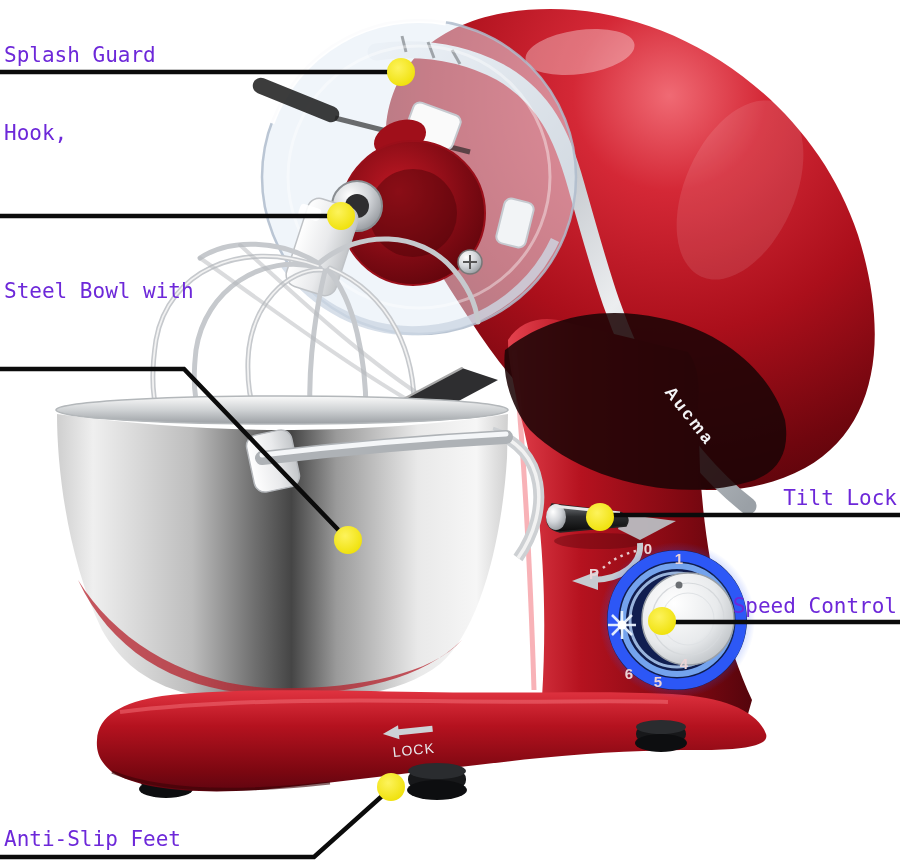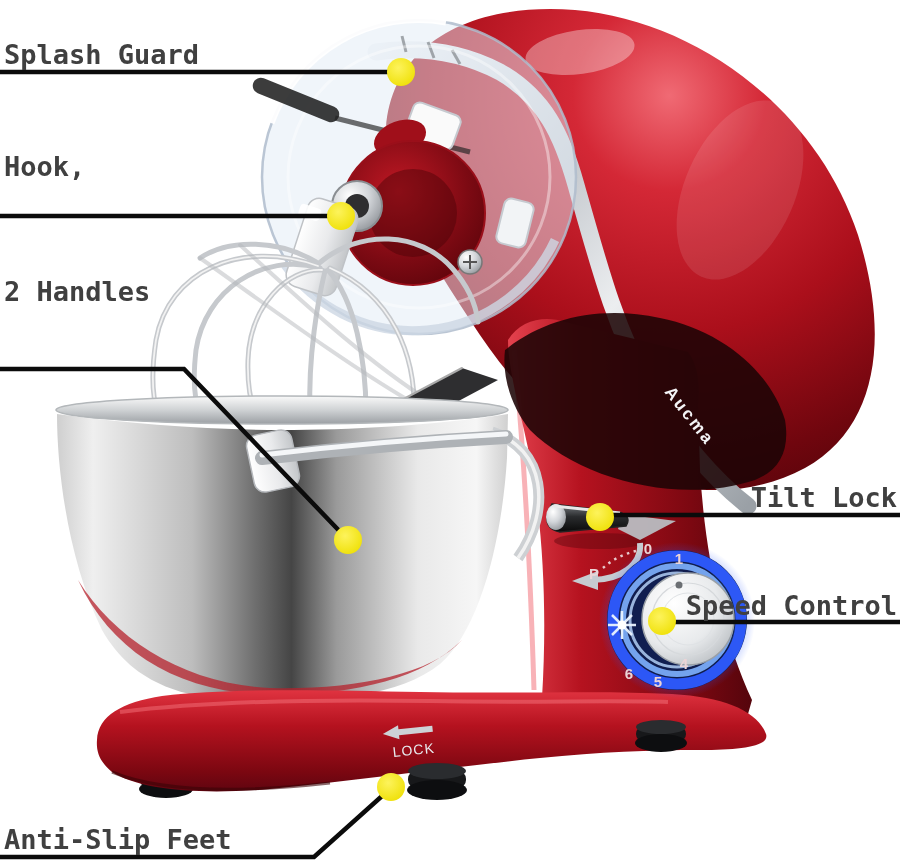--- a/index.html
+++ b/index.html
@@ -2,27 +2,27 @@
 <html><head>
 <meta charset="utf-8">
 <style>
   html,body{margin:0;padding:0;background:#ffffff;}
   .stage{
     position:relative;width:900px;height:866px;background:#ffffff;overflow:hidden;
     font-family:"DejaVu Sans Mono","Liberation Mono",monospace;
   }
   .stage svg{position:absolute;left:0;top:0;}
   .callout-label{
-    position:absolute;color:#404040;font-weight:bold;font-size:27px;
+    position:absolute;color:#6d28d9;font-weight:normal;font-size:21px;
     line-height:32px;letter-spacing:0px;white-space:nowrap;
   }
   .callout-label span{display:block;}
   .align-right{text-align:right;}
   .lab-splash{left:4px;top:40px;line-height:30px;}
-  .lab-connector{left:4px;top:116px;line-height:34px;margin-top:34px;}
+  .lab-connector{left:4px;top:116px;line-height:34px;}
   .lab-bowl{left:4px;top:276px;line-height:31px;}
   .lab-tilt{right:3px;top:484px;line-height:28px;}
   .lab-speed{right:3px;top:592px;line-height:28px;}
   .lab-feet{left:4px;top:825px;line-height:29px;}
 </style>
 </head>
 <body>
 
 <div class="stage">
 
@@ -281,21 +281,21 @@
 
 <div class="callout-label lab-splash">
   <span>Splash Guard</span>
 </div>
 
 <div class="callout-label lab-connector">
   <span>Hook,</span>
 </div>
 
 <div class="callout-label lab-bowl">
-  <span>2 Handles</span>
+  <span>Steel Bowl with</span>
 </div>
 
 <div class="callout-label lab-speed align-right">
   <span>Speed Control</span>
 </div>
 
 <div class="callout-label lab-tilt align-right">
   <span>Tilt Lock</span>
 </div>
 

